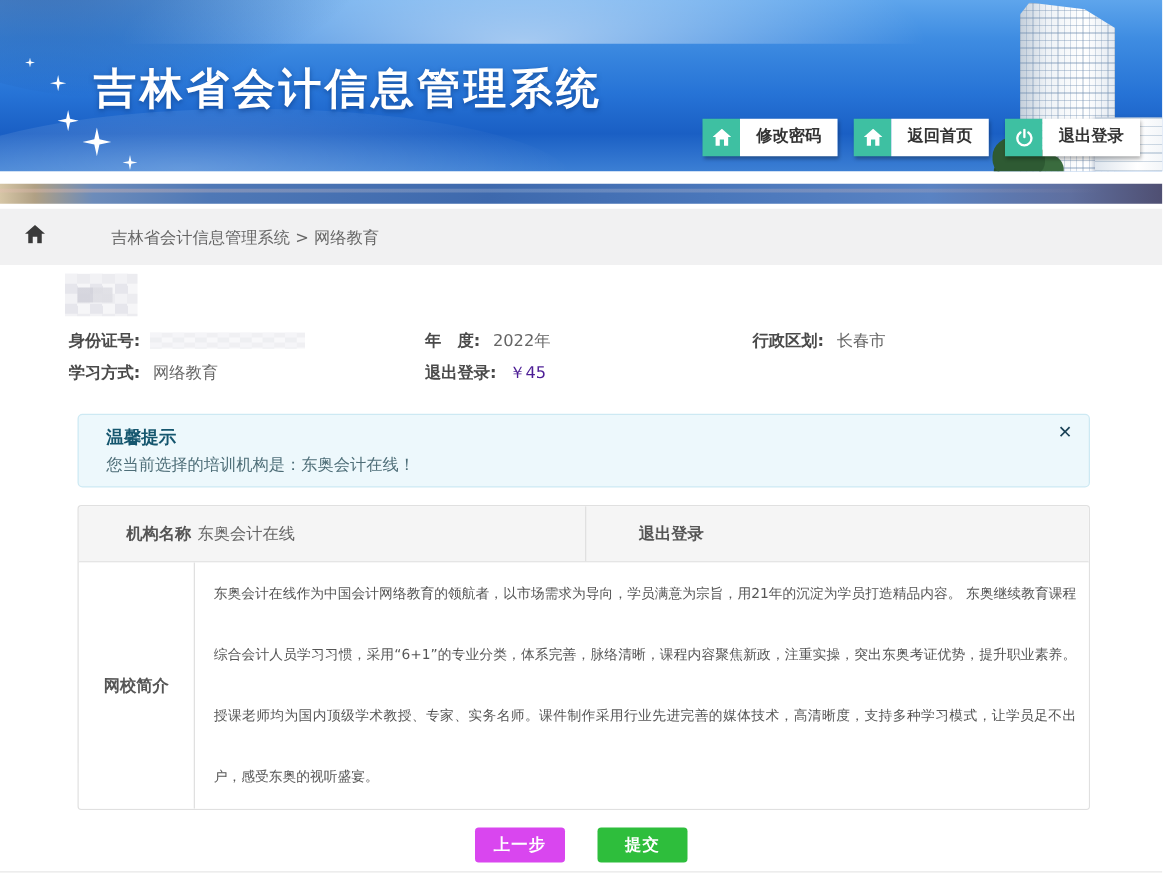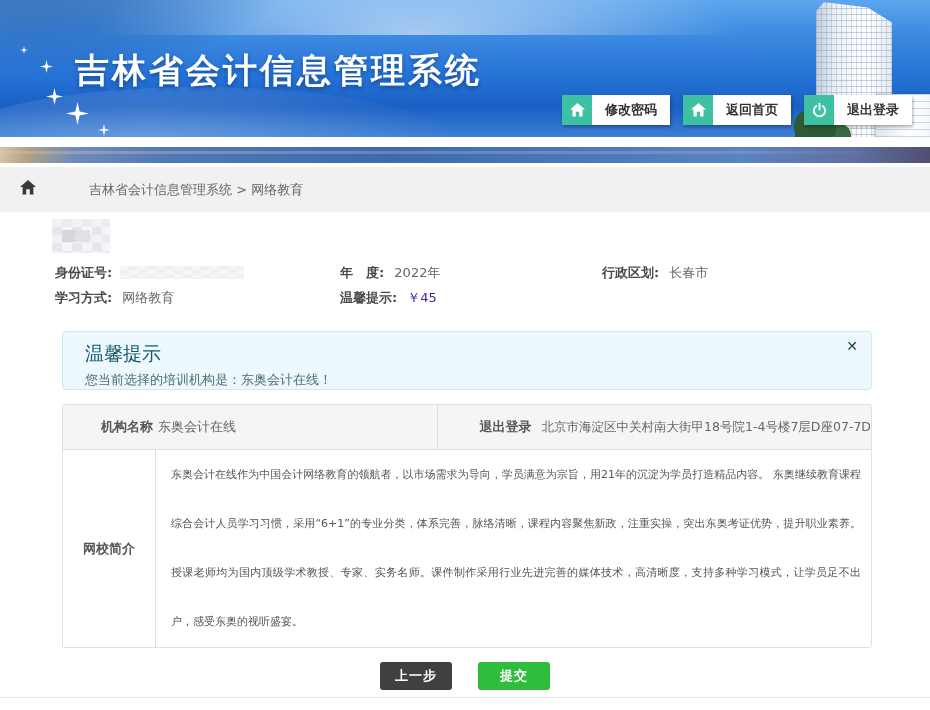--- a/index.html
+++ b/index.html
@@ -68,42 +68,42 @@
     display:grid; grid-template-columns:285px 262px 1fr; row-gap:7px; font-size:13px; }
   .info-label { font-weight:bold; color:#4a4a4a; }
   .info-value { color:#666; margin-left:6px; }
   .info-value.red { color:#4c1d95; }
   .redact-id { display:inline-block; vertical-align:-2px; margin-left:8px; width:124px; height:13px;
     background: conic-gradient(#f0f0f3 25%, #f8f8fa 0 50%, #eeeff2 0 75%, #f5f5f8 0) 0 0 / 18px 8px; }
 
   
   .notice { position:absolute; left:62px; top:331px; width:810px; height:59px;
     background:#edf8fc; border:1px solid #cde9f3; border-radius:4px; }
-  .notice-title { margin:9px 0 0 22px; font-size:19px; font-weight:normal; color:#15566e; }
+  .notice-title { margin:9px 0 0 22px; font-size:14px; font-weight:bold; color:#15566e; }
   .notice-msg { margin:4px 0 0 22px; font-size:13px; color:#4e6e78; }
   .notice-close { position:absolute; right:13px; top:7px; font-size:14px; font-weight:bold; color:#173f54; cursor:pointer; line-height:1; }
 
   
   .orgtable { position:absolute; left:62px; top:404px; width:810px; border:1px solid #e0e0e0; border-radius:3px; overflow:hidden; }
   .trow1 { display:flex; height:45px; background:#f5f5f5; border-bottom:1px solid #e0e0e0; font-size:13px; }
   .tcell-a { width:406px; display:flex; align-items:center; padding-left:38px; border-right:1px solid #e0e0e0; }
   .tcell-b { flex:1; display:flex; align-items:center; padding-left:42px; white-space:nowrap; }
   .tlabel { font-weight:bold; color:#555; }
   .tvalue { color:#666; margin-left:5px; }
   .tcell-b .tvalue { margin-left:10px; font-size:12.5px; }
   .trow2 { display:flex; min-height:197px; background:#fff; }
   .intro-label-cell { width:93px; display:flex; align-items:center; justify-content:center;
     border-right:1px solid #e0e0e0; font-size:13px; font-weight:bold; color:#555; }
   .intro-text { flex:1; padding:0 10px 0 15px; font-size:11px; color:#555; line-height:49px; text-align:justify; }
 
   
   .actions { position:absolute; left:0; top:662px; width:930px; display:flex; justify-content:center; gap:26px; }
   .btn { width:72px; height:28px; border:none; border-radius:3px; color:#fff; font-size:13px; font-weight:bold;
     letter-spacing:1px; cursor:pointer; font-family:inherit; }
-  .btn-prev { background:#404040; }
+  .btn-prev { background:#d946ef; }
   .btn-submit { background:#2ebe3c; }
 
   .bottom-line { position:absolute; left:0; top:697px; width:930px; height:1px; background:#e8e8e8; }
 </style>
 </head>
 <body>
 
 <div class="page">
 
   <div class="header">
@@ -173,41 +173,40 @@
     </div>
     <div>
       <span class="info-label">行政区划:</span>
       <span class="info-value">长春市</span>
     </div>
     <div>
       <span class="info-label">学习方式:</span>
       <span class="info-value">网络教育</span>
     </div>
     <div>
-      <span class="info-label">温馨提示:</span>
+      <span class="info-label">退出登录:</span>
       <span class="info-value red">￥45</span>
     </div>
     <div></div>
   </div>
 
   <div class="notice">
     <div class="notice-title">温馨提示</div>
     <div class="notice-msg">您当前选择的培训机构是：东奥会计在线！</div>
     <div class="notice-close">✕</div>
   </div>
 
   <div class="orgtable">
     <div class="trow1">
       <div class="tcell-a">
         <span class="tlabel">机构名称</span>
         <span class="tvalue">东奥会计在线</span>
       </div>
       <div class="tcell-b">
         <span class="tlabel">退出登录</span>
-        <span class="tvalue">北京市海淀区中关村南大街甲18号院1-4号楼7层D座07-7D</span>
       </div>
     </div>
     <div class="trow2">
       <div class="intro-label-cell">网校简介</div>
       <div class="intro-text">东奥会计在线作为中国会计网络教育的领航者，以市场需求为导向，学员满意为宗旨，用21年的沉淀为学员打造精品内容。 东奥继续教育课程综合会计人员学习习惯，采用“6+1”的专业分类，体系完善，脉络清晰，课程内容聚焦新政，注重实操，突出东奥考证优势，提升职业素养。授课老师均为国内顶级学术教授、专家、实务名师。课件制作采用行业先进完善的媒体技术，高清晰度，支持多种学习模式，让学员足不出户，感受东奥的视听盛宴。</div>
     </div>
   </div>
 
   <div class="actions">
     <button class="btn btn-prev">上一步</button>

